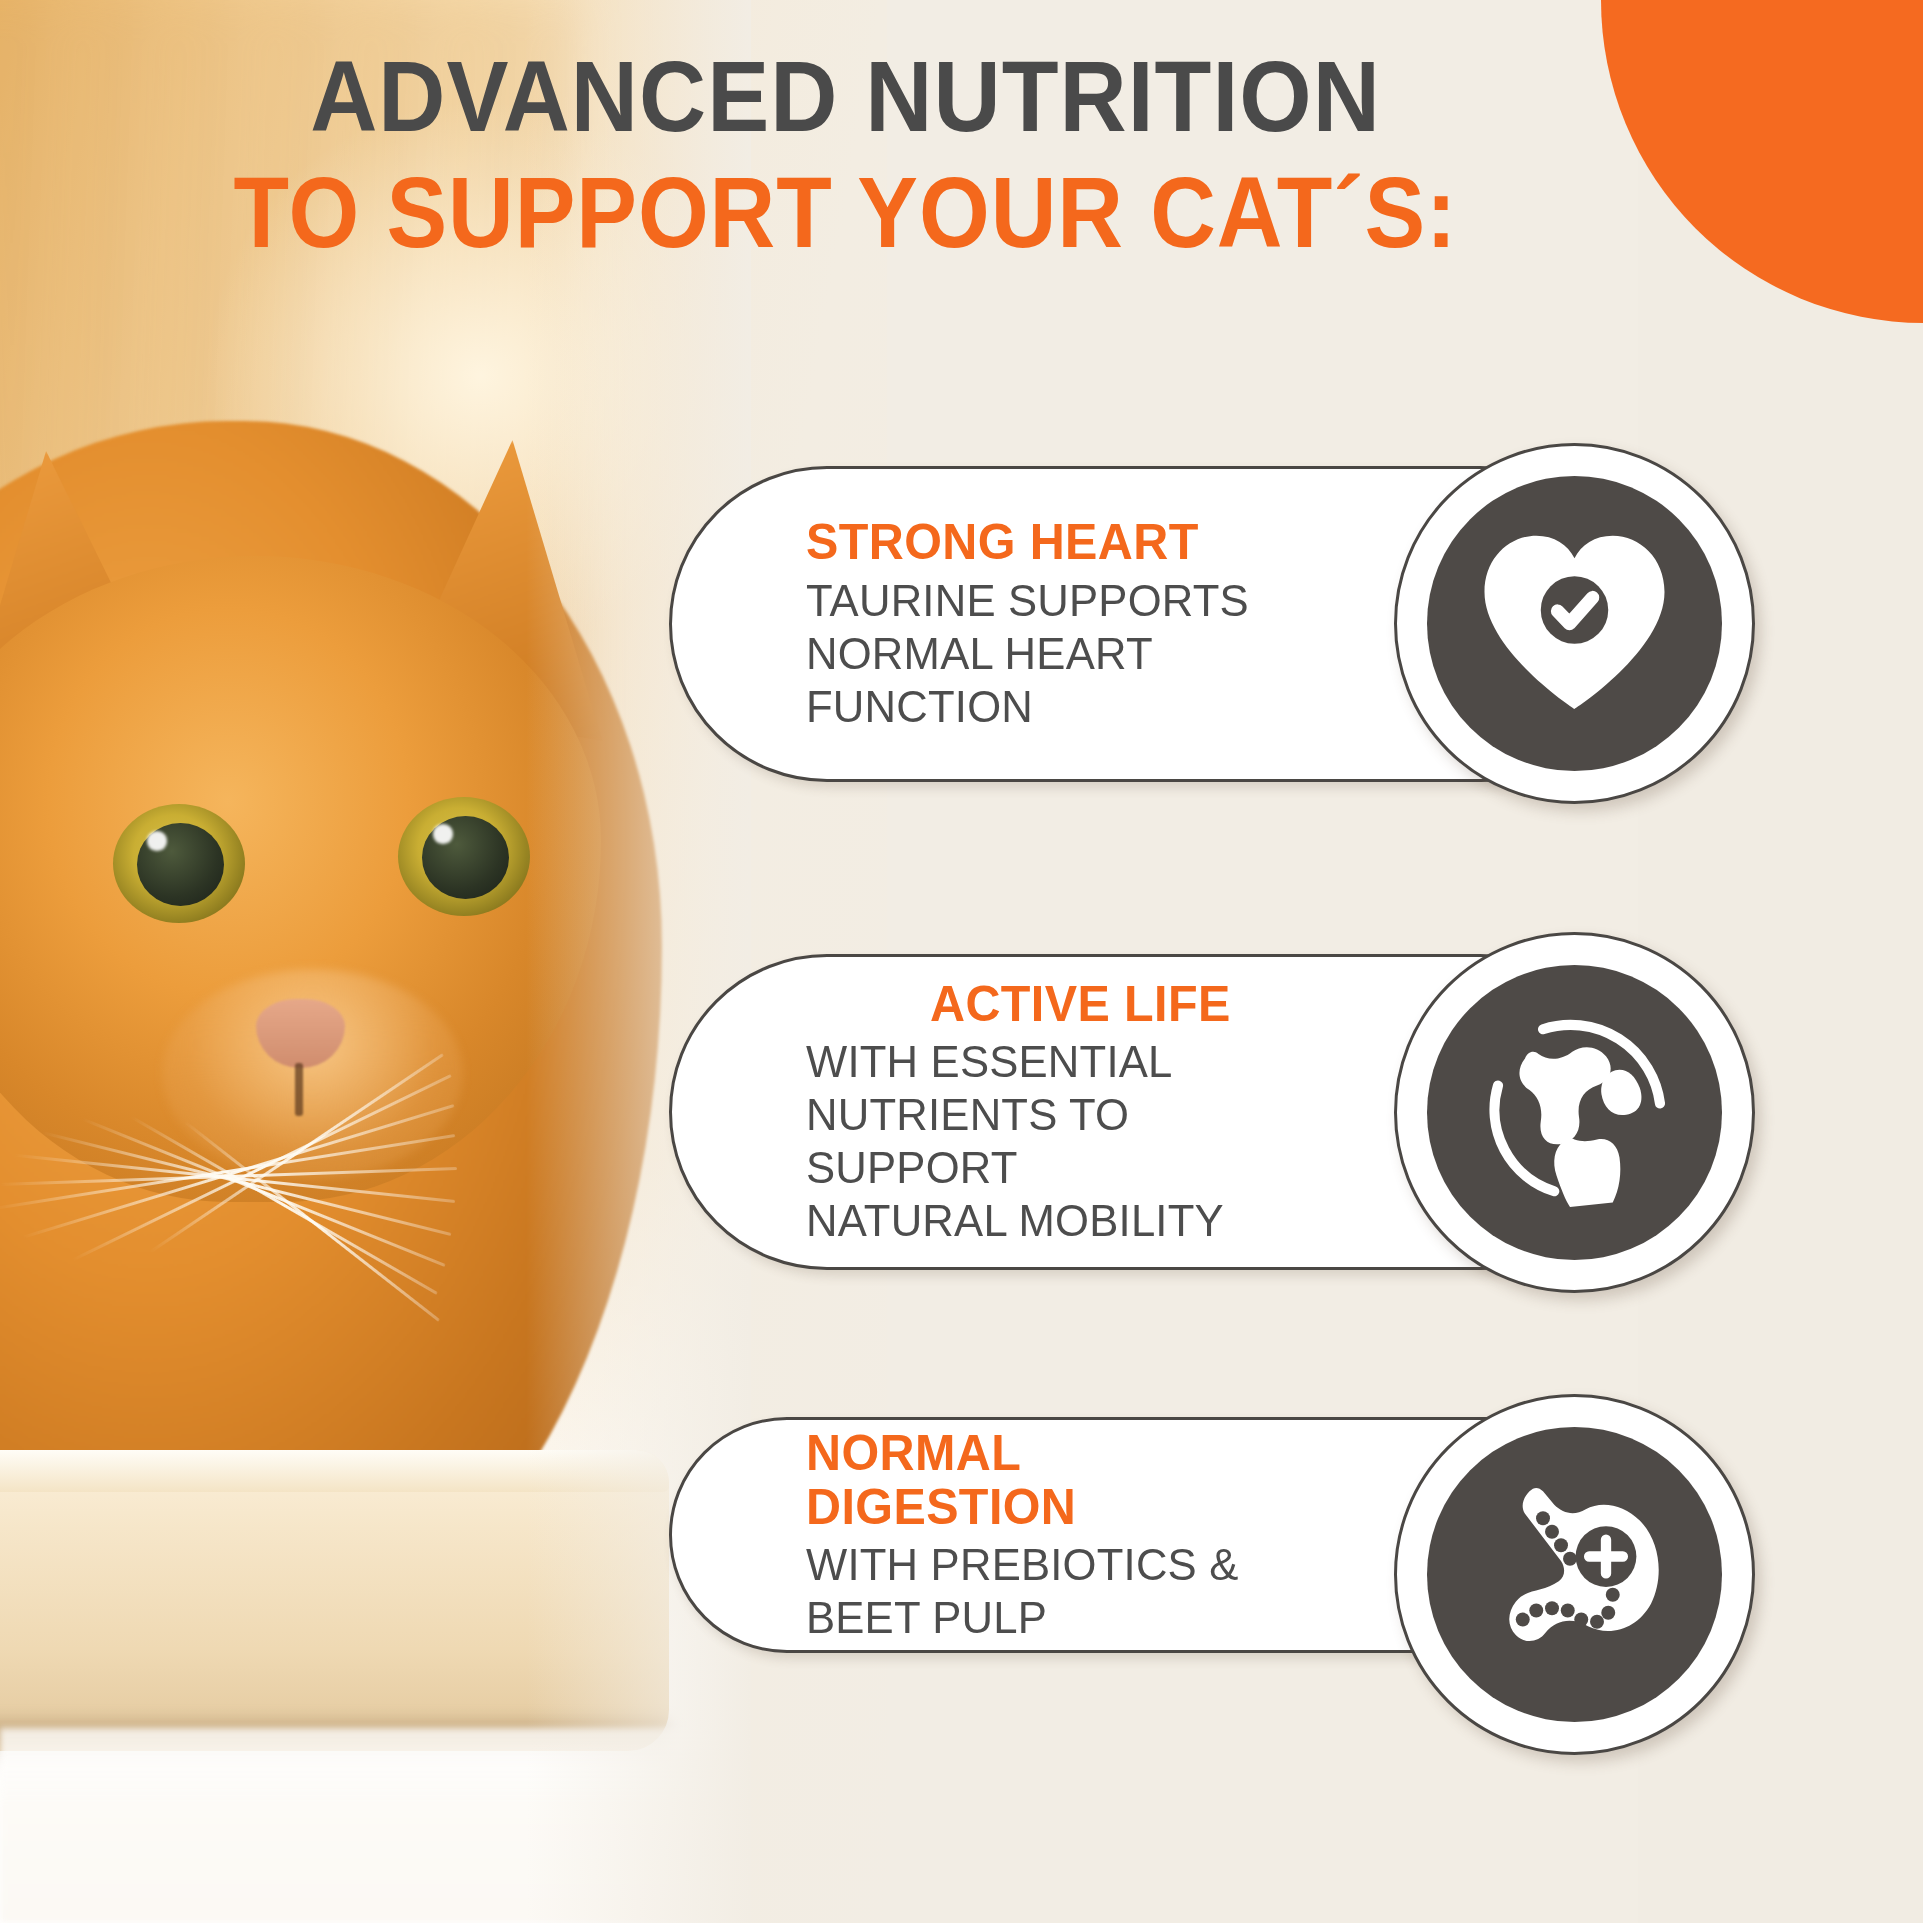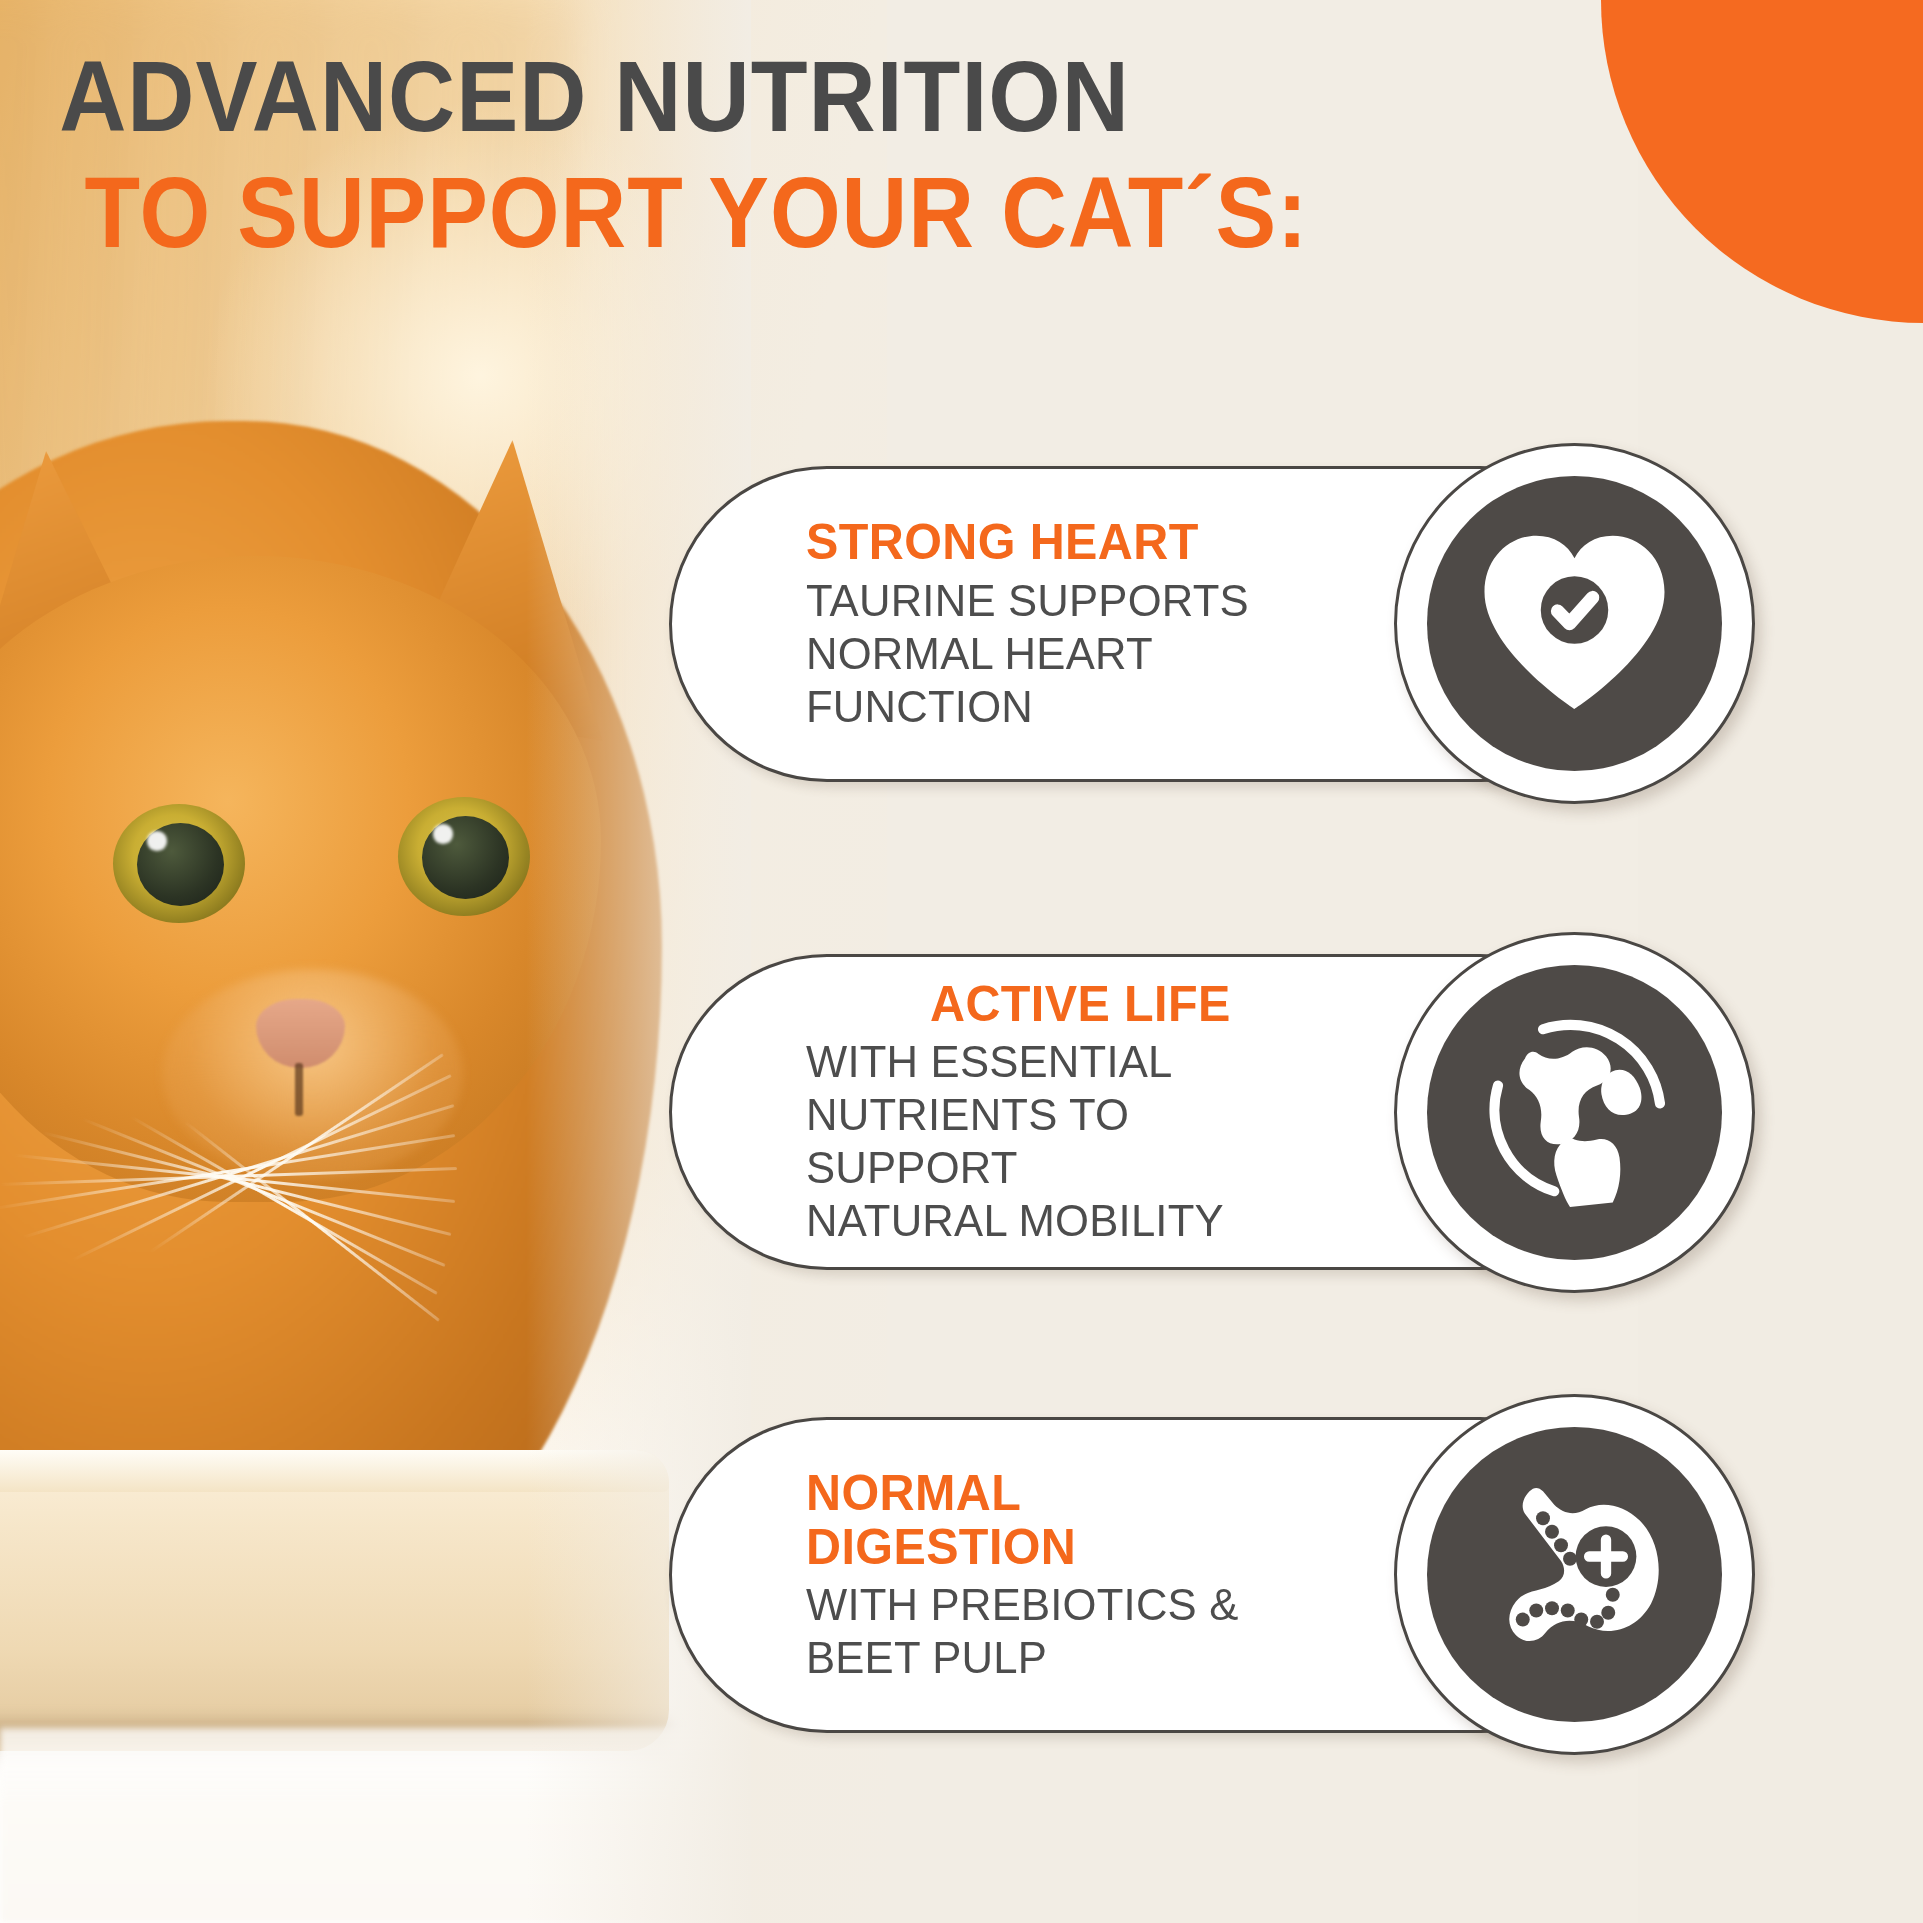--- a/index.html
+++ b/index.html
@@ -23,21 +23,21 @@
   }
 
   
   .corner-orange {
     position:absolute; top:-323px; right:-323px;
     width:646px; height:646px; border-radius:50%;
     background:#F56A20;
   }
 
   
-  .header { position:absolute; top:45px; left:0; width:1691px; text-align:left; }
+  .header { position:absolute; top:45px; left:0; width:1691px; text-align:center; }
   .title-main {
     font-size:100px; line-height:1.02; font-weight:700; color:#4A4A4A;
     letter-spacing:1.1px; transform:scaleX(.93); transform-origin:center;
     white-space:nowrap;
   }
   .title-sub {
     margin-top:13.5px;
     font-size:101px; line-height:1.02; font-weight:700; color:#F4681C;
     letter-spacing:1.1px; transform:scaleX(.9); transform-origin:center;
     white-space:nowrap;
@@ -274,21 +274,21 @@
                    C48 61 46 61 45 63 Z" fill="#FFFFFF"></path>
 
           <path d="M36 13 A40 40 0 0 1 88 46" fill="none" stroke="#FFFFFF" stroke-width="4.5" stroke-linecap="round"></path>
           <path d="M16 38 A38 38 0 0 0 41 85" fill="none" stroke="#FFFFFF" stroke-width="4.5" stroke-linecap="round"></path>
         </svg>
       </div>
     </div>
   </div>
 
   <div class="feature">
-    <div class="card" style="left:669px; top:1417px; width:969px; height:316px;">
+    <div class="card" style="left:669px; top:1417px; width:969px; height:236px;">
       <div class="card-heading">NORMAL
 DIGESTION</div>
       <div class="card-body">WITH PREBIOTICS &amp;
 BEET PULP</div>
     </div>
 
     <div class="badge" style="left:1394px; top:1394px;">
       <div class="badge-inner">
         <svg viewBox="0 0 100 100" aria-hidden="true">
 

